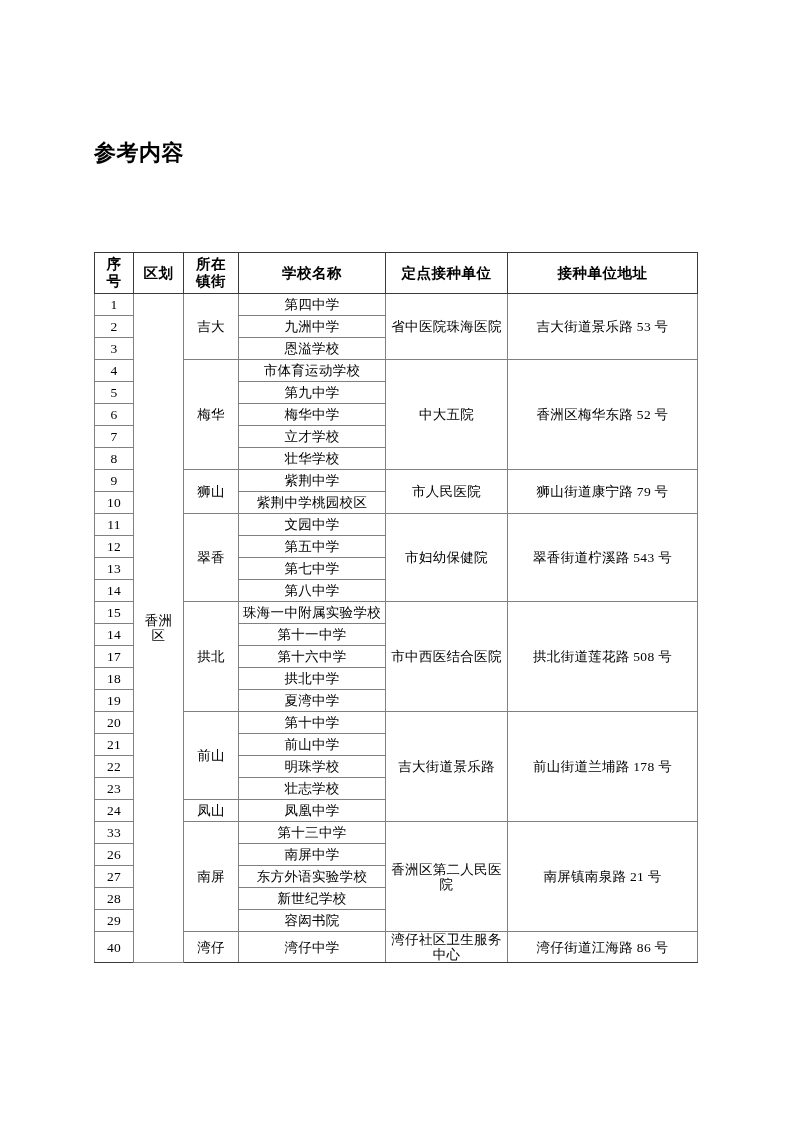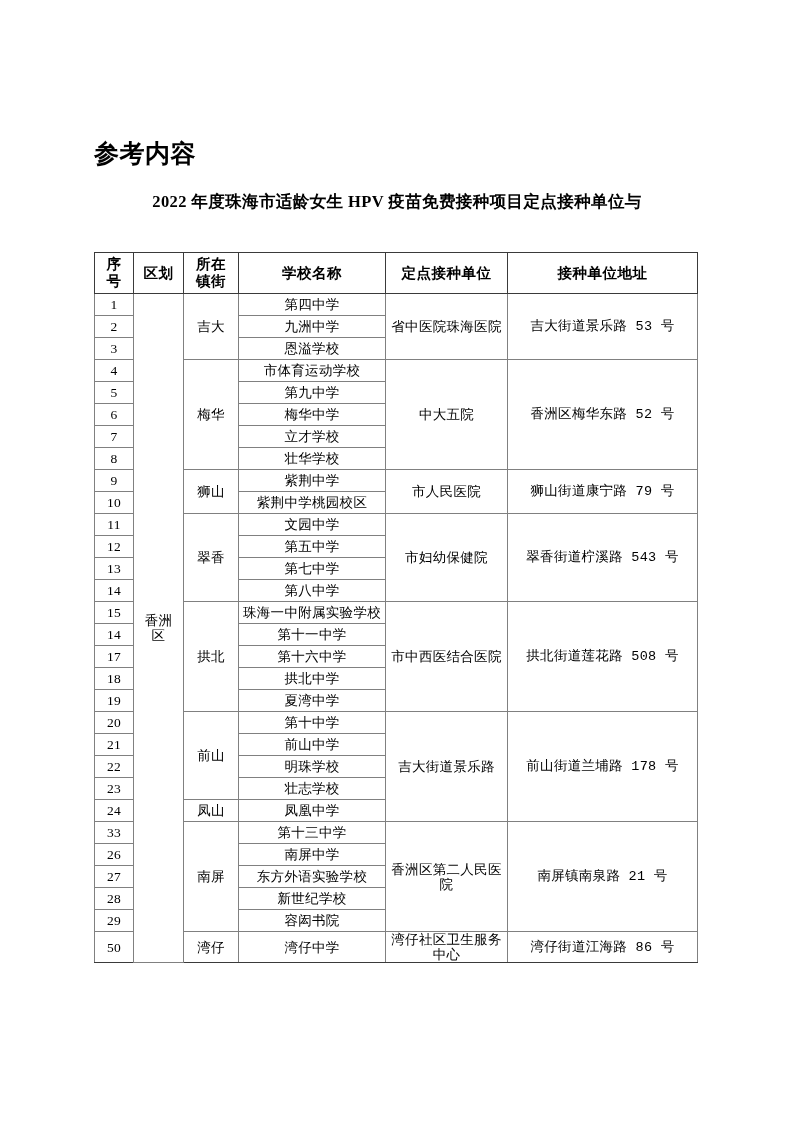--- a/index.html
+++ b/index.html
@@ -22,21 +22,21 @@
     width: 794px;
     height: 1123px;
   }
 
   .heading {
     position: absolute;
     left: 94px;
     top: 140px;
     font-family: "Liberation Sans", "DejaVu Sans", sans-serif;
     font-weight: bold;
-    font-size: 25px;
+    font-size: 22px;
     letter-spacing: 0.5px;
     line-height: 26px;
     white-space: nowrap;
   }
 
   .subtitle {
     position: absolute;
     left: 97px;
     top: 186px;
     width: 600px;
@@ -87,21 +87,21 @@
   table.reg thead th .stack { display: block; line-height: 17px; }
 
   table.reg tbody td {
     height: 21px;
     font-size: 13.5px;
     letter-spacing: 0.3px;
   }
 
   
   td.outer-l { border-left: 1px solid #3a3a3a; }
-  td.outer-r { border-right: 1px solid #3a3a3a; font-family: Liberation Mono, monospace; }
+  td.outer-r { border-right: 1px solid #3a3a3a; }
   td.grp-top { border-top: 1px solid #555555; }
   td.grp-bot { border-bottom: 1px solid #555555; }
   tr.last td { border-bottom: 1px solid #3a3a3a; }
 
   td.span-cell { border: 1px solid #3a3a3a; }
   td.dist-cell {
     font-size: 13.5px;
     line-height: 18px;
     letter-spacing: 1px;
   }
@@ -110,21 +110,20 @@
   td.tall2 { height: 30px; }
 </style>
 </head>
 <body>
 
 <div class="page">
 
   <div class="heading">参考内容</div>
 
   <div class="subtitle">
-    <span class="l1">2022 年度珠海市适龄女生 HPV 疫苗免费接种项目定点接种单位与</span>
   </div>
 
   <table class="reg">
     <colgroup>
       <col class="c-no">
         <col class="c-dist">
         <col class="c-town">
       <col class="c-sch">
         <col class="c-unit">
         <col class="c-addr">
@@ -279,21 +278,21 @@
         </tr>
         <tr>
           <td class="outer-l">28</td>
           <td class="two-line">新世纪学校</td>
         </tr>
         <tr>
           <td class="outer-l grp-bot">29</td>
           <td class="two-line grp-bot">容闳书院</td>
         </tr>
         <tr class="last">
-          <td class="outer-l grp-top grp-bot tall">50</td>
+          <td class="outer-l grp-top grp-bot tall">40</td>
           <td class="span-cell" rowspan="1">湾仔</td>
           <td class="two-line grp-top grp-bot tall">湾仔中学</td>
           <td class="span-cell" rowspan="1">湾仔社区卫生服务中心</td>
           <td class="span-cell outer-r" rowspan="1">湾仔街道江海路 86 号</td>
         </tr>
       </tbody>
   </table>
 
 </div>
 

